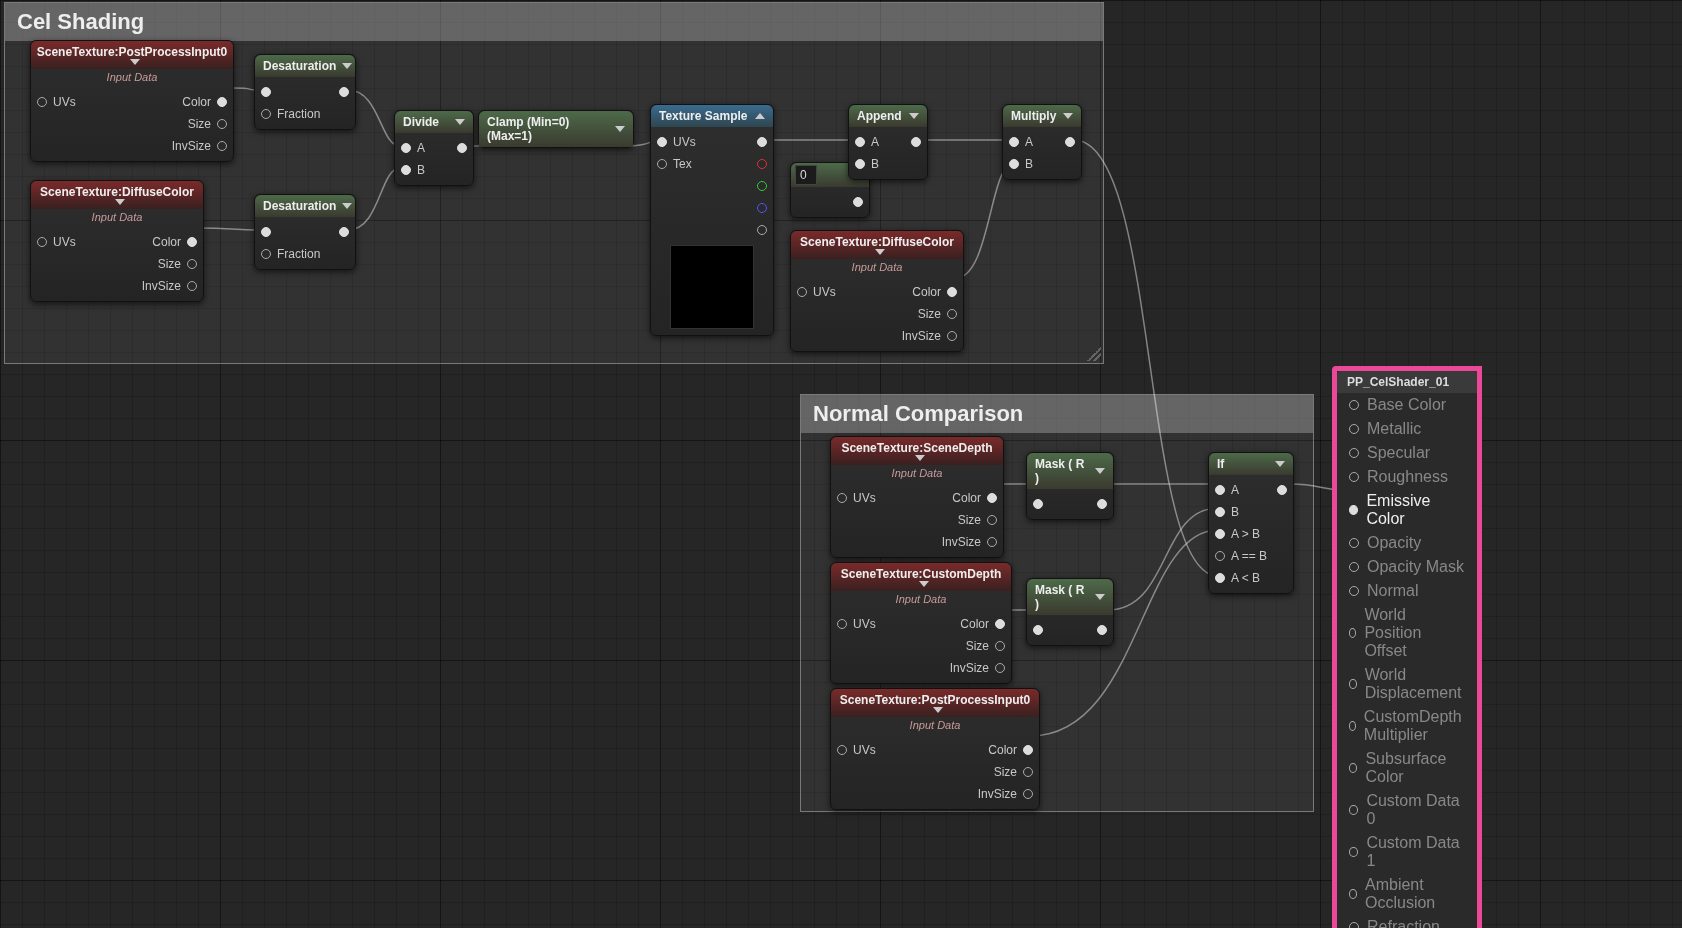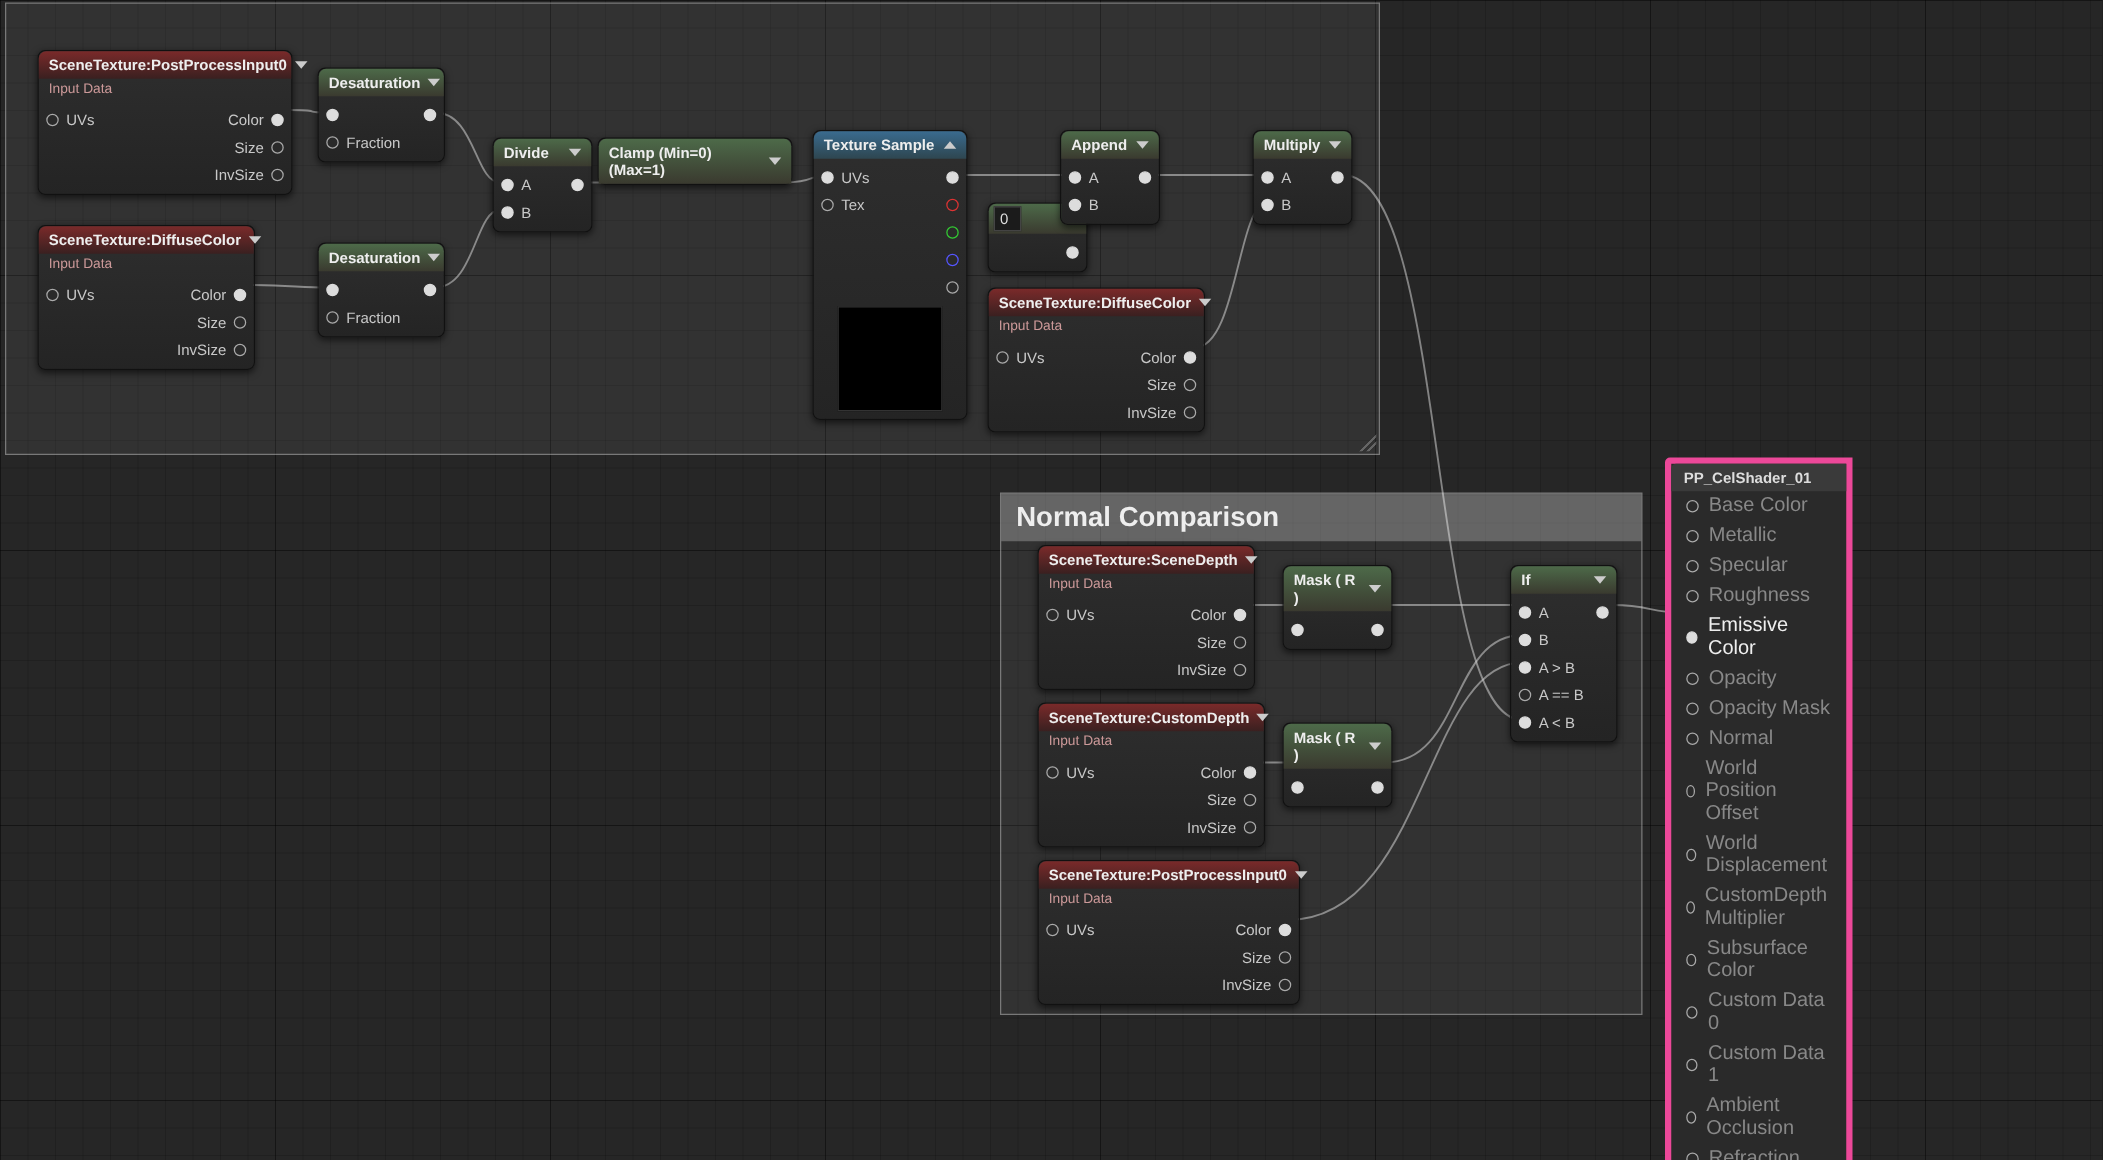--- a/index.html
+++ b/index.html
@@ -81,25 +81,27 @@
     border-left:5px solid transparent;
     border-right:5px solid transparent;
     border-top:6px solid #ccc;
   }
   .node-header .chev-up {
     border-top:none;
     border-bottom:6px solid #ccc;
   }
   .hdr-green { background: linear-gradient(#4d6a49,#3a3a2f); }
   .hdr-blue  { background: linear-gradient(#3a6b8f,#2e4650); }
-  .hdr-red   { background: linear-gradient(#7a2a2a,#3a2020); }
+  .hdr-red   { background: linear-gradient(#7a2a2a,#3a2020); flex-direction: column; }
   .node-sub {
     font-size: 11px;
+    font-style: italic;
     color: #c99;
     padding: 2px 8px 4px 8px;
+    text-align: center;
   }
   .node-body { padding: 4px 6px; }
   .row {
     display:flex;
     justify-content:space-between;
     align-items:center;
     height:22px;
   }
   .pin-in, .pin-out {
     display:flex;
@@ -178,20 +180,21 @@
   <path d="M996,484 C1020,484 1020,484 1036,484"></path>
   <path d="M1004,610 C1028,610 1028,610 1040,610"></path>
   <path d="M1108,484 C1170,484 1170,484 1218,484"></path>
   <path d="M1108,610 C1170,610 1160,508 1218,508"></path>
   <path d="M1030,736 C1140,736 1140,530 1218,530"></path>
 
   <path d="M1290,484 C1320,484 1320,490 1344,490"></path>
 </svg>
 
 <div class="comment" style="left:4px;top:2px;width:1100px;height:362px;">
+  <div class="comment-title">Cel Shading</div>
   <div class="resize-grip"></div>
 </div>
 
 <div class="comment" style="left:800px;top:394px;width:514px;height:418px;">
   <div class="comment-title">Normal Comparison</div>
 </div>
 
 <div class="node" style="left:30px;top:40px;width:204px;">
   <div class="node-header hdr-red">
     <span>SceneTexture:PostProcessInput0</span>

